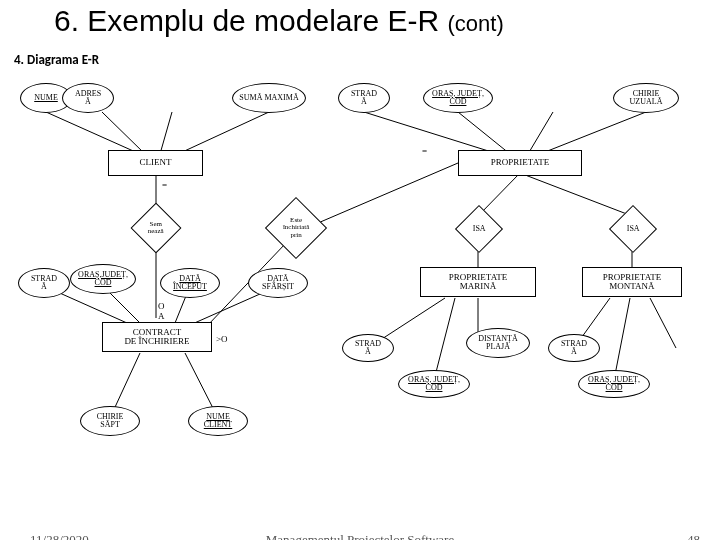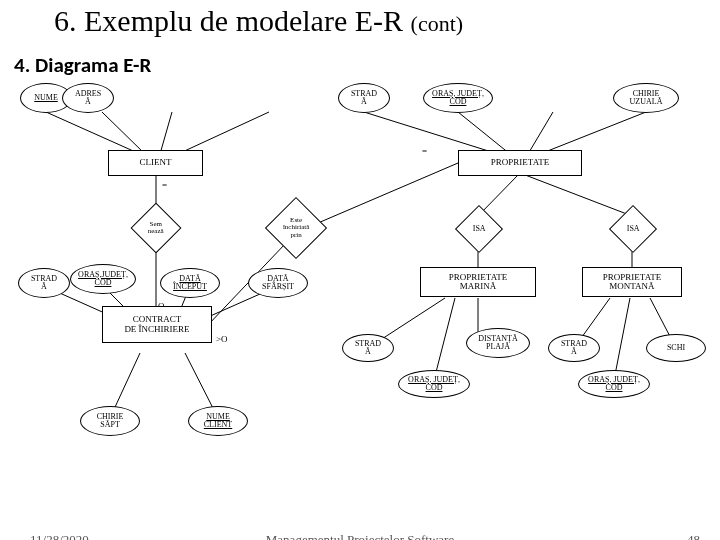--- a/index.html
+++ b/index.html
@@ -1,18 +1,18 @@
 <!DOCTYPE html>
 <html><head>
 <meta charset="utf-8">
 <style>
   html,body{margin:0;padding:0;width:720px;height:540px;background:#fff;font-family:"Times New Roman",serif;color:#000;overflow:hidden}
-  .title{font-family:Liberation Serif, serif;font-size:30px;position:absolute;top:4px;left:54px}
+  .title{font-family:Liberation Sans, sans-serif;font-size:30px;position:absolute;top:4px;left:54px}
   .title-cont{font-size:22px;vertical-align:baseline}
-  .subtitle{font-family:Calibri,Arial,sans-serif;font-weight:bold;font-size:21px;position:absolute;top:52px;left:14px}
+  .subtitle{font-family:Calibri,Arial,sans-serif;font-weight:bold;font-size:13px;position:absolute;top:52px;left:14px}
   .footer{position:absolute;bottom:8px;left:0;width:720px;font-size:13px;color:#555}
   .footer-date{position:absolute;left:30px}
   .footer-center{position:absolute;left:0;width:720px;text-align:center}
   .footer-page{position:absolute;right:20px}
   .canvas{position:absolute;top:78px;left:10px;width:700px;height:420px}
   .node{position:absolute;font-size:9px;text-align:center;display:flex;align-items:center;justify-content:center;line-height:1.05;box-sizing:border-box}
   .ellipse{border:1px solid #000;border-radius:50%;background:#fff;font-size:8px}
   .rect{border:1px solid #000;background:#fff}
   .diamond{border:1px solid #000;background:#fff;transform:rotate(45deg)}
   .diamond span{transform:rotate(-45deg);display:block}
@@ -69,20 +69,23 @@
   <line x1="666" y1="270" x2="640" y2="220"></line>
   <line x1="604" y1="302" x2="620" y2="220"></line>
 </svg>
 
 <div class="node ellipse" style="left:10px;top:5px;width:52px;height:30px">
       <span class="under">NUME</span>
     </div>
 <div class="node ellipse" style="left:52px;top:5px;width:52px;height:30px">
       <span>ADRES<br>Ă</span>
     </div>
+<div class="node ellipse" style="left:222px;top:5px;width:74px;height:30px">
+      <span>SUMĂ MAXIMĂ</span>
+    </div>
 <div class="node ellipse" style="left:328px;top:5px;width:52px;height:30px">
       <span>STRAD<br>Ă</span>
     </div>
 <div class="node ellipse" style="left:413px;top:5px;width:70px;height:30px">
       <span class="under">ORAȘ, JUDEȚ,<br>COD</span>
     </div>
 <div class="node ellipse" style="left:603px;top:5px;width:66px;height:30px">
       <span>CHIRIE<br>UZUALĂ</span>
     </div>
 
@@ -123,39 +126,36 @@
     </div>
 
 <div class="node rect" style="left:410px;top:189px;width:116px;height:30px">
       <span>PROPRIETATE<br>MARINĂ</span>
     </div>
 <div class="node rect" style="left:572px;top:189px;width:100px;height:30px">
       <span>PROPRIETATE<br>MONTANĂ</span>
     </div>
 
 <div class="tiny" style="left:148px;top:223px">O<br>A</div>
-<div class="node rect" style="left:92px;top:228px;width:110px;height:37px">
+<div class="node rect" style="left:92px;top:244px;width:110px;height:30px">
       <span>CONTRACT<br>DE ÎNCHIRIERE</span>
     </div>
 <div class="tiny" style="left:206px;top:256px">&gt;O</div>
 
 <div class="node ellipse" style="left:332px;top:256px;width:52px;height:28px">
       <span>STRAD<br>Ă</span>
     </div>
 <div class="node ellipse" style="left:456px;top:250px;width:64px;height:30px">
       <span>DISTANȚĂ<br>PLAJĂ</span>
     </div>
 <div class="node ellipse" style="left:388px;top:292px;width:72px;height:28px">
       <span class="under">ORAȘ, JUDEȚ,<br>COD</span>
     </div>
 <div class="node ellipse" style="left:538px;top:256px;width:52px;height:28px">
       <span>STRAD<br>Ă</span>
-    </div>
-<div class="node ellipse" style="left:636px;top:256px;width:60px;height:28px">
-      <span>SCHI</span>
     </div>
 <div class="node ellipse" style="left:568px;top:292px;width:72px;height:28px">
       <span class="under">ORAȘ, JUDEȚ,<br>COD</span>
     </div>
 
 <div class="node ellipse" style="left:70px;top:328px;width:60px;height:30px">
       <span>CHIRIE<br>SĂPT</span>
     </div>
 <div class="node ellipse" style="left:178px;top:328px;width:60px;height:30px">
       <span class="under">NUME<br>CLIENT</span>

